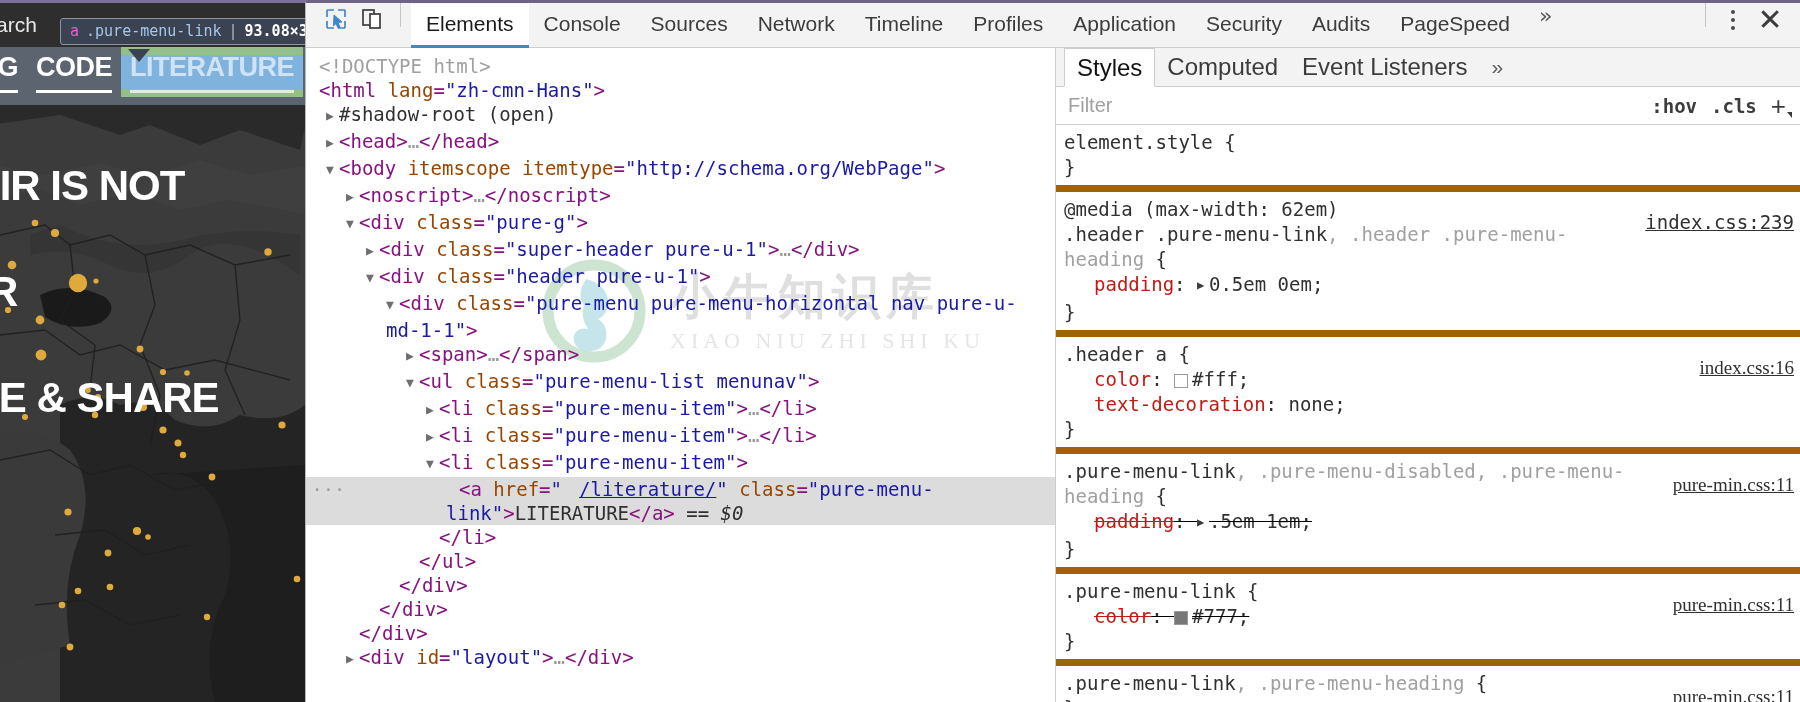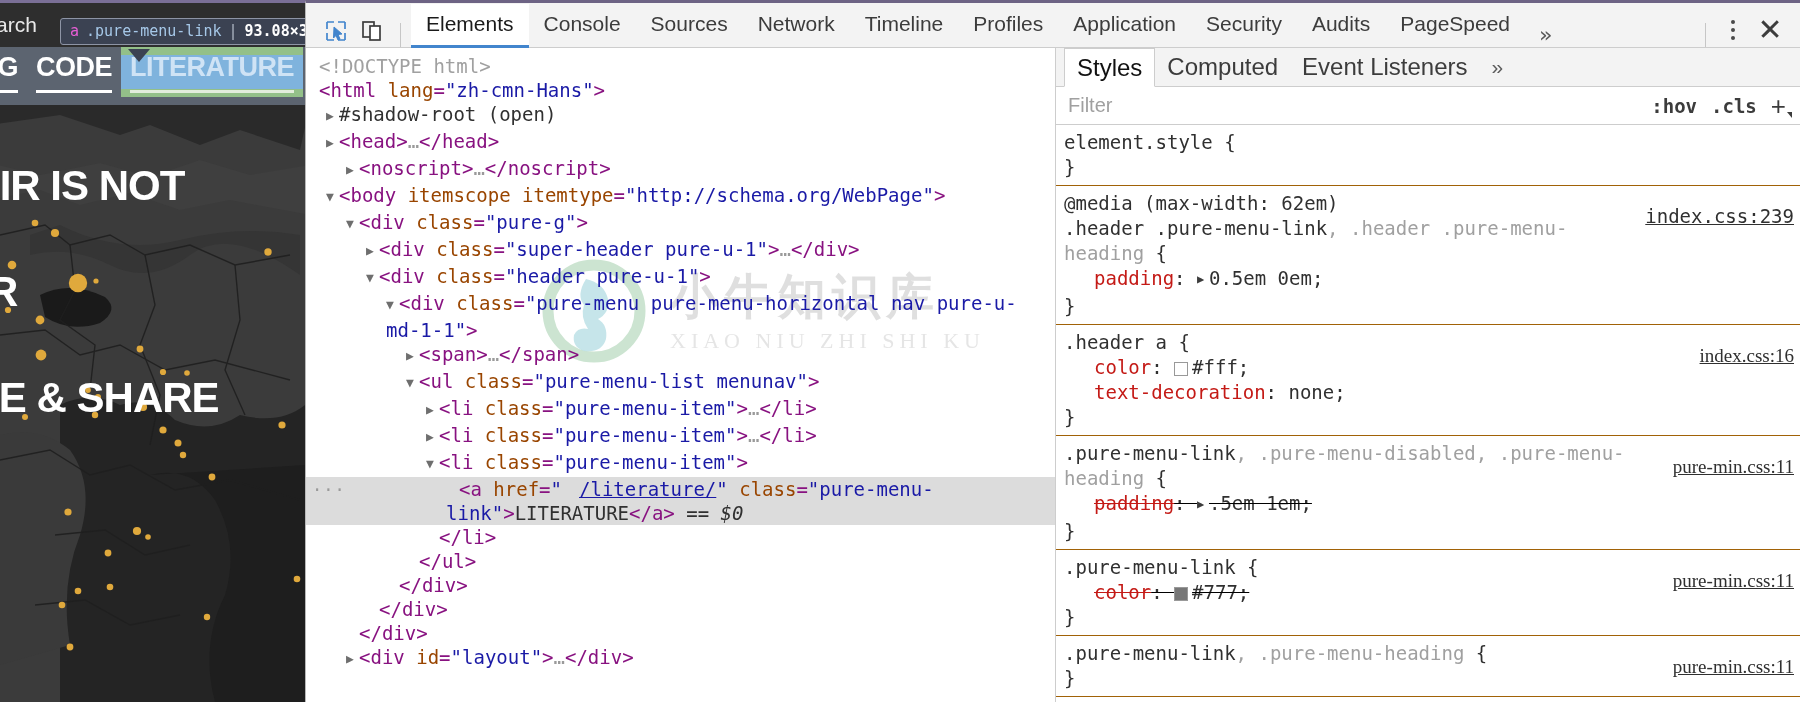--- a/index.html
+++ b/index.html
@@ -130,21 +130,21 @@
     background: #ffffff;
     border-top: 3px solid #6d6384;
     border-left: 1px solid #b8b8b8;
     display: flex; flex-direction: column;
     overflow: hidden;
   }
   .dt-toolbar {
     flex: 0 0 45px;
     background: #f3f3f3;
     border-bottom: 1px solid #cdcdcd;
-    display: flex; align-items: flex-end;
+    display: flex; align-items: flex-start;
     padding: 0 10px 0 12px;
   }
   .dt-icon-btn {
     width: 36px; height: 32px;
     display: flex; align-items: center; justify-content: center;
     border-radius: 3px;
     cursor: pointer;
   }
   .dt-icon-btn.active svg { stroke: #4285cd; fill: #4285cd; }
   .dt-div {
@@ -316,21 +316,21 @@
     border-left: 5px solid transparent; border-top: 6px solid #3c3c3c;
   }
   .rules {
     flex: 1 1 auto; overflow: hidden;
     font-family: "DejaVu Sans Mono", monospace;
     font-size: 19px;
     line-height: 25px;
   }
   .rule {
     position: relative;
-    border-bottom: 1px solid #a16207;
+    border-bottom: 7px solid #a16207;
     padding: 5px 0 5px 8px;
   }
   .rule-line { white-space: pre-wrap; word-break: break-word; padding-right: 170px; }
   .rule-line.nopad { padding-right: 8px; }
   .sel      { color: #303030; }
   .sel.dim  { color: #a0a0a0; }
   .media    { color: #303030; }
   .prop     { color: #c41a16; }
   .pval     { color: #303030; }
   .brace    { color: #303030; }
@@ -506,22 +506,22 @@
           <div class="wm-text">
             <div class="wm-cn">小牛知识库</div>
             <div class="wm-py">XIAO NIU ZHI SHI KU</div>
           </div>
         </div>
         <div class="dom-tree" id="dom-tree">
             <div class="dom-row ind0"><span class="tw"></span><span class="c-doctype">&lt;!DOCTYPE html&gt;</span></div>
             <div class="dom-row ind0"><span class="tw"></span><span class="c-tag">&lt;html</span> <span class="c-attr">lang</span><span class="c-tag">=</span><span class="c-val">"zh-cmn-Hans"</span><span class="c-tag">&gt;</span></div>
             <div class="dom-row ind1"><span class="tw">▶</span><span class="c-shadow">#shadow-root (open)</span></div>
             <div class="dom-row ind1"><span class="tw">▶</span><span class="c-tag">&lt;head&gt;</span><span class="c-dim">…</span><span class="c-tag">&lt;/head&gt;</span></div>
+            <div class="dom-row ind1"><span class="tw">▼</span><span class="c-tag">&lt;body</span> <span class="c-attr">itemscope itemtype</span><span class="c-tag">=</span><span class="c-val">"http://schema.org/WebPage"</span><span class="c-tag">&gt;</span></div>
             <div class="dom-row ind2"><span class="tw">▶</span><span class="c-tag">&lt;noscript&gt;</span><span class="c-dim">…</span><span class="c-tag">&lt;/noscript&gt;</span></div>
-            <div class="dom-row ind1"><span class="tw">▼</span><span class="c-tag">&lt;body</span> <span class="c-attr">itemscope itemtype</span><span class="c-tag">=</span><span class="c-val">"http://schema.org/WebPage"</span><span class="c-tag">&gt;</span></div>
             <div class="dom-row ind2"><span class="tw">▼</span><span class="c-tag">&lt;div</span> <span class="c-attr">class</span><span class="c-tag">=</span><span class="c-val">"pure-g"</span><span class="c-tag">&gt;</span></div>
             <div class="dom-row ind3"><span class="tw">▶</span><span class="c-tag">&lt;div</span> <span class="c-attr">class</span><span class="c-tag">=</span><span class="c-val">"super-header pure-u-1"</span><span class="c-tag">&gt;</span><span class="c-dim">…</span><span class="c-tag">&lt;/div&gt;</span></div>
             <div class="dom-row ind3"><span class="tw">▼</span><span class="c-tag">&lt;div</span> <span class="c-attr">class</span><span class="c-tag">=</span><span class="c-val">"header pure-u-1"</span><span class="c-tag">&gt;</span></div>
             <div class="dom-row ind4"><span class="tw">▼</span><span class="c-tag">&lt;div</span> <span class="c-attr">class</span><span class="c-tag">=</span><span class="c-val">"pure-menu pure-menu-horizontal nav pure-u-md-1-1"</span><span class="c-tag">&gt;</span></div>
             <div class="dom-row ind5"><span class="tw">▶</span><span class="c-tag">&lt;span&gt;</span><span class="c-dim">…</span><span class="c-tag">&lt;/span&gt;</span></div>
             <div class="dom-row ind5"><span class="tw">▼</span><span class="c-tag">&lt;ul</span> <span class="c-attr">class</span><span class="c-tag">=</span><span class="c-val">"pure-menu-list menunav"</span><span class="c-tag">&gt;</span></div>
             <div class="dom-row ind6"><span class="tw">▶</span><span class="c-tag">&lt;li</span> <span class="c-attr">class</span><span class="c-tag">=</span><span class="c-val">"pure-menu-item"</span><span class="c-tag">&gt;</span><span class="c-dim">…</span><span class="c-tag">&lt;/li&gt;</span></div>
             <div class="dom-row ind6"><span class="tw">▶</span><span class="c-tag">&lt;li</span> <span class="c-attr">class</span><span class="c-tag">=</span><span class="c-val">"pure-menu-item"</span><span class="c-tag">&gt;</span><span class="c-dim">…</span><span class="c-tag">&lt;/li&gt;</span></div>
             <div class="dom-row ind6"><span class="tw">▼</span><span class="c-tag">&lt;li</span> <span class="c-attr">class</span><span class="c-tag">=</span><span class="c-val">"pure-menu-item"</span><span class="c-tag">&gt;</span></div>
             <div class="dom-row ind7 selected"><span class="ellipsis-badge">···</span><span class="tw"></span><span class="c-tag">&lt;a</span> <span class="c-attr">href</span><span class="c-tag">=</span><span class="c-val">"</span><span class="c-link">/literature/</span><span class="c-val">"</span> <span class="c-attr">class</span><span class="c-tag">=</span><span class="c-val">"pure-menu-link"</span><span class="c-tag">&gt;</span><span class="c-txt">LITERATURE</span><span class="c-tag">&lt;/a&gt;</span> <span class="c-dollar">== $0</span></div>

